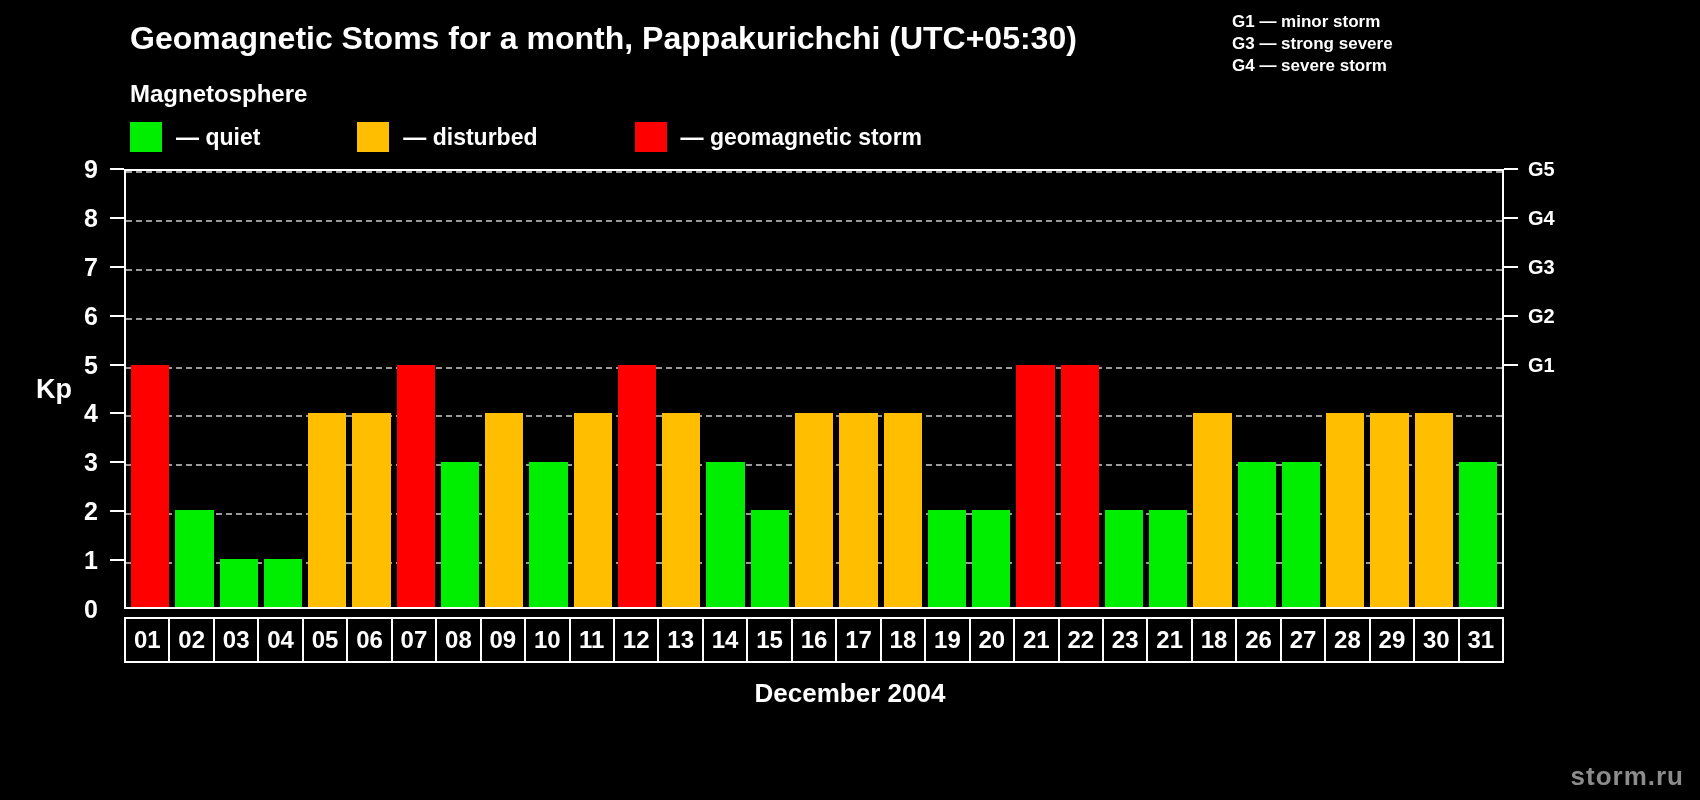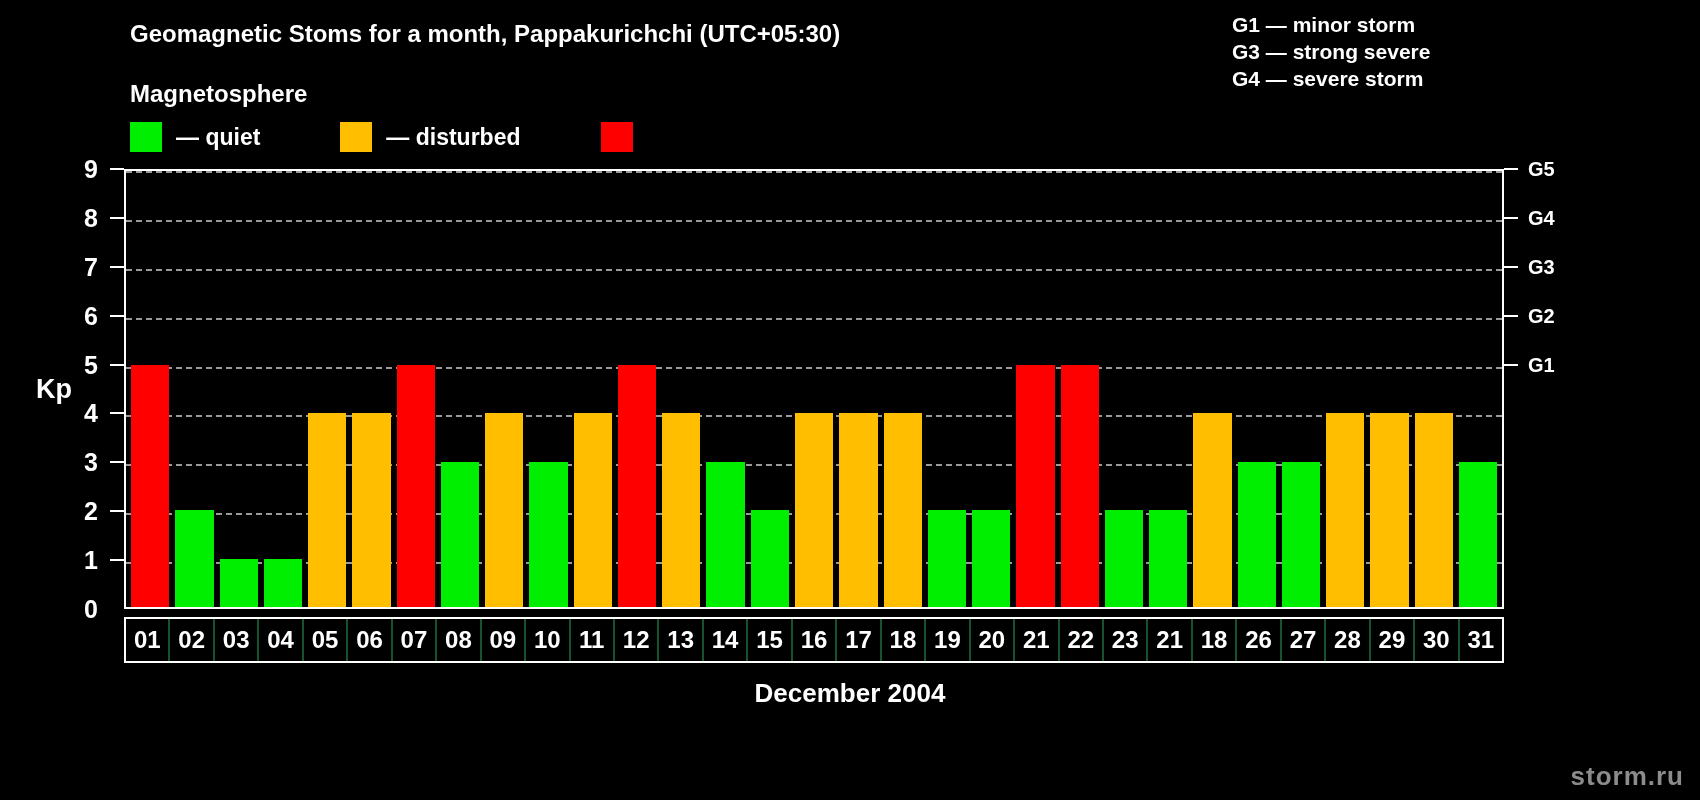--- a/index.html
+++ b/index.html
@@ -3,38 +3,38 @@
 <meta charset="utf-8">
 <style>
   html,body{margin:0;padding:0;}
   body{
     width:1700px;height:800px;background:#000;overflow:hidden;
     font-family:"Liberation Sans", sans-serif;color:#fff;
     position:relative;
   }
   #title{
     position:absolute;left:130px;top:20px;
-    font-size:24px;font-weight:bold;color:#fff;white-space:nowrap;
+    font-size:32px;font-weight:bold;color:#fff;white-space:nowrap;
   }
   #mag-label{
     position:absolute;left:130px;top:80px;
     font-size:24px;font-weight:bold;color:#fff;
   }
   #legend{
     position:absolute;left:130px;top:122px;
-    display:flex;align-items:center;gap:0px;
+    display:flex;align-items:center;gap:17px;
   }
   .legend-item{display:flex;align-items:center;margin-right:80px;}
   .legend-swatch{width:32px;height:30px;display:inline-block;}
   .legend-text{font-size:23px;font-weight:bold;margin-left:14px;white-space:nowrap;}
   #gscale{
     position:absolute;left:1232px;top:11px;
     line-height:1.29;
   }
-  .gline{font-size:21px;font-weight:bold;white-space:nowrap;}
+  .gline{font-size:17px;font-weight:bold;white-space:nowrap;}
   #plot-frame{
     position:absolute;left:124px;top:169px;
     width:1380px;height:440px;
     border:2px solid #ffffff;
     box-sizing:border-box;
     background:#000;
   }
   #grid{position:absolute;inset:0;}
   .gridline{
     position:absolute;left:0;right:0;height:0;
@@ -72,21 +72,21 @@
     position:absolute;left:0px;width:14px;height:0;
     border-top:2px solid #fff;transform:translateY(-50%);
   }
   #xlabels{
     position:absolute;left:124px;top:617px;width:1380px;height:46px;
     display:flex;box-sizing:border-box;
     border:2px solid #ffffff;
   }
   .xcell{
     flex:1 1 0;display:flex;align-items:center;justify-content:center;
-    border-right:2px solid #14532d;box-sizing:border-box;
+    border-right:2px solid #ffffff;box-sizing:border-box;
     font-size:24px;font-weight:bold;color:#fff;
   }
   .xcell:last-child{border-right:none;}
   #xaxis-title{
     position:absolute;left:0;right:0;top:678px;
     text-align:center;font-size:26px;font-weight:bold;color:#fff;
   }
   #watermark{
     position:absolute;right:16px;bottom:8px;
     font-size:26px;font-weight:bold;color:#8c8c8c;
@@ -104,20 +104,21 @@
     <div class="legend-item">
       <span class="legend-swatch" style="background: rgb(0, 238, 0);"></span>
       <span class="legend-text">— quiet</span>
     </div>
     <div class="legend-item">
       <span class="legend-swatch" style="background: rgb(255, 190, 0);"></span>
       <span class="legend-text">— disturbed</span>
     </div>
     <div class="legend-item">
       <span class="legend-swatch" style="background: rgb(255, 0, 0);"></span>
+      <span class="legend-text">— geomagnetic storm</span>
     </div>
   </div>
 
 <div id="gscale">
     <div class="gline">G1 — minor storm</div>
     <div class="gline">G3 — strong severe</div>
     <div class="gline">G4 — severe storm</div>
   </div>
 
 <div id="ylabels">

